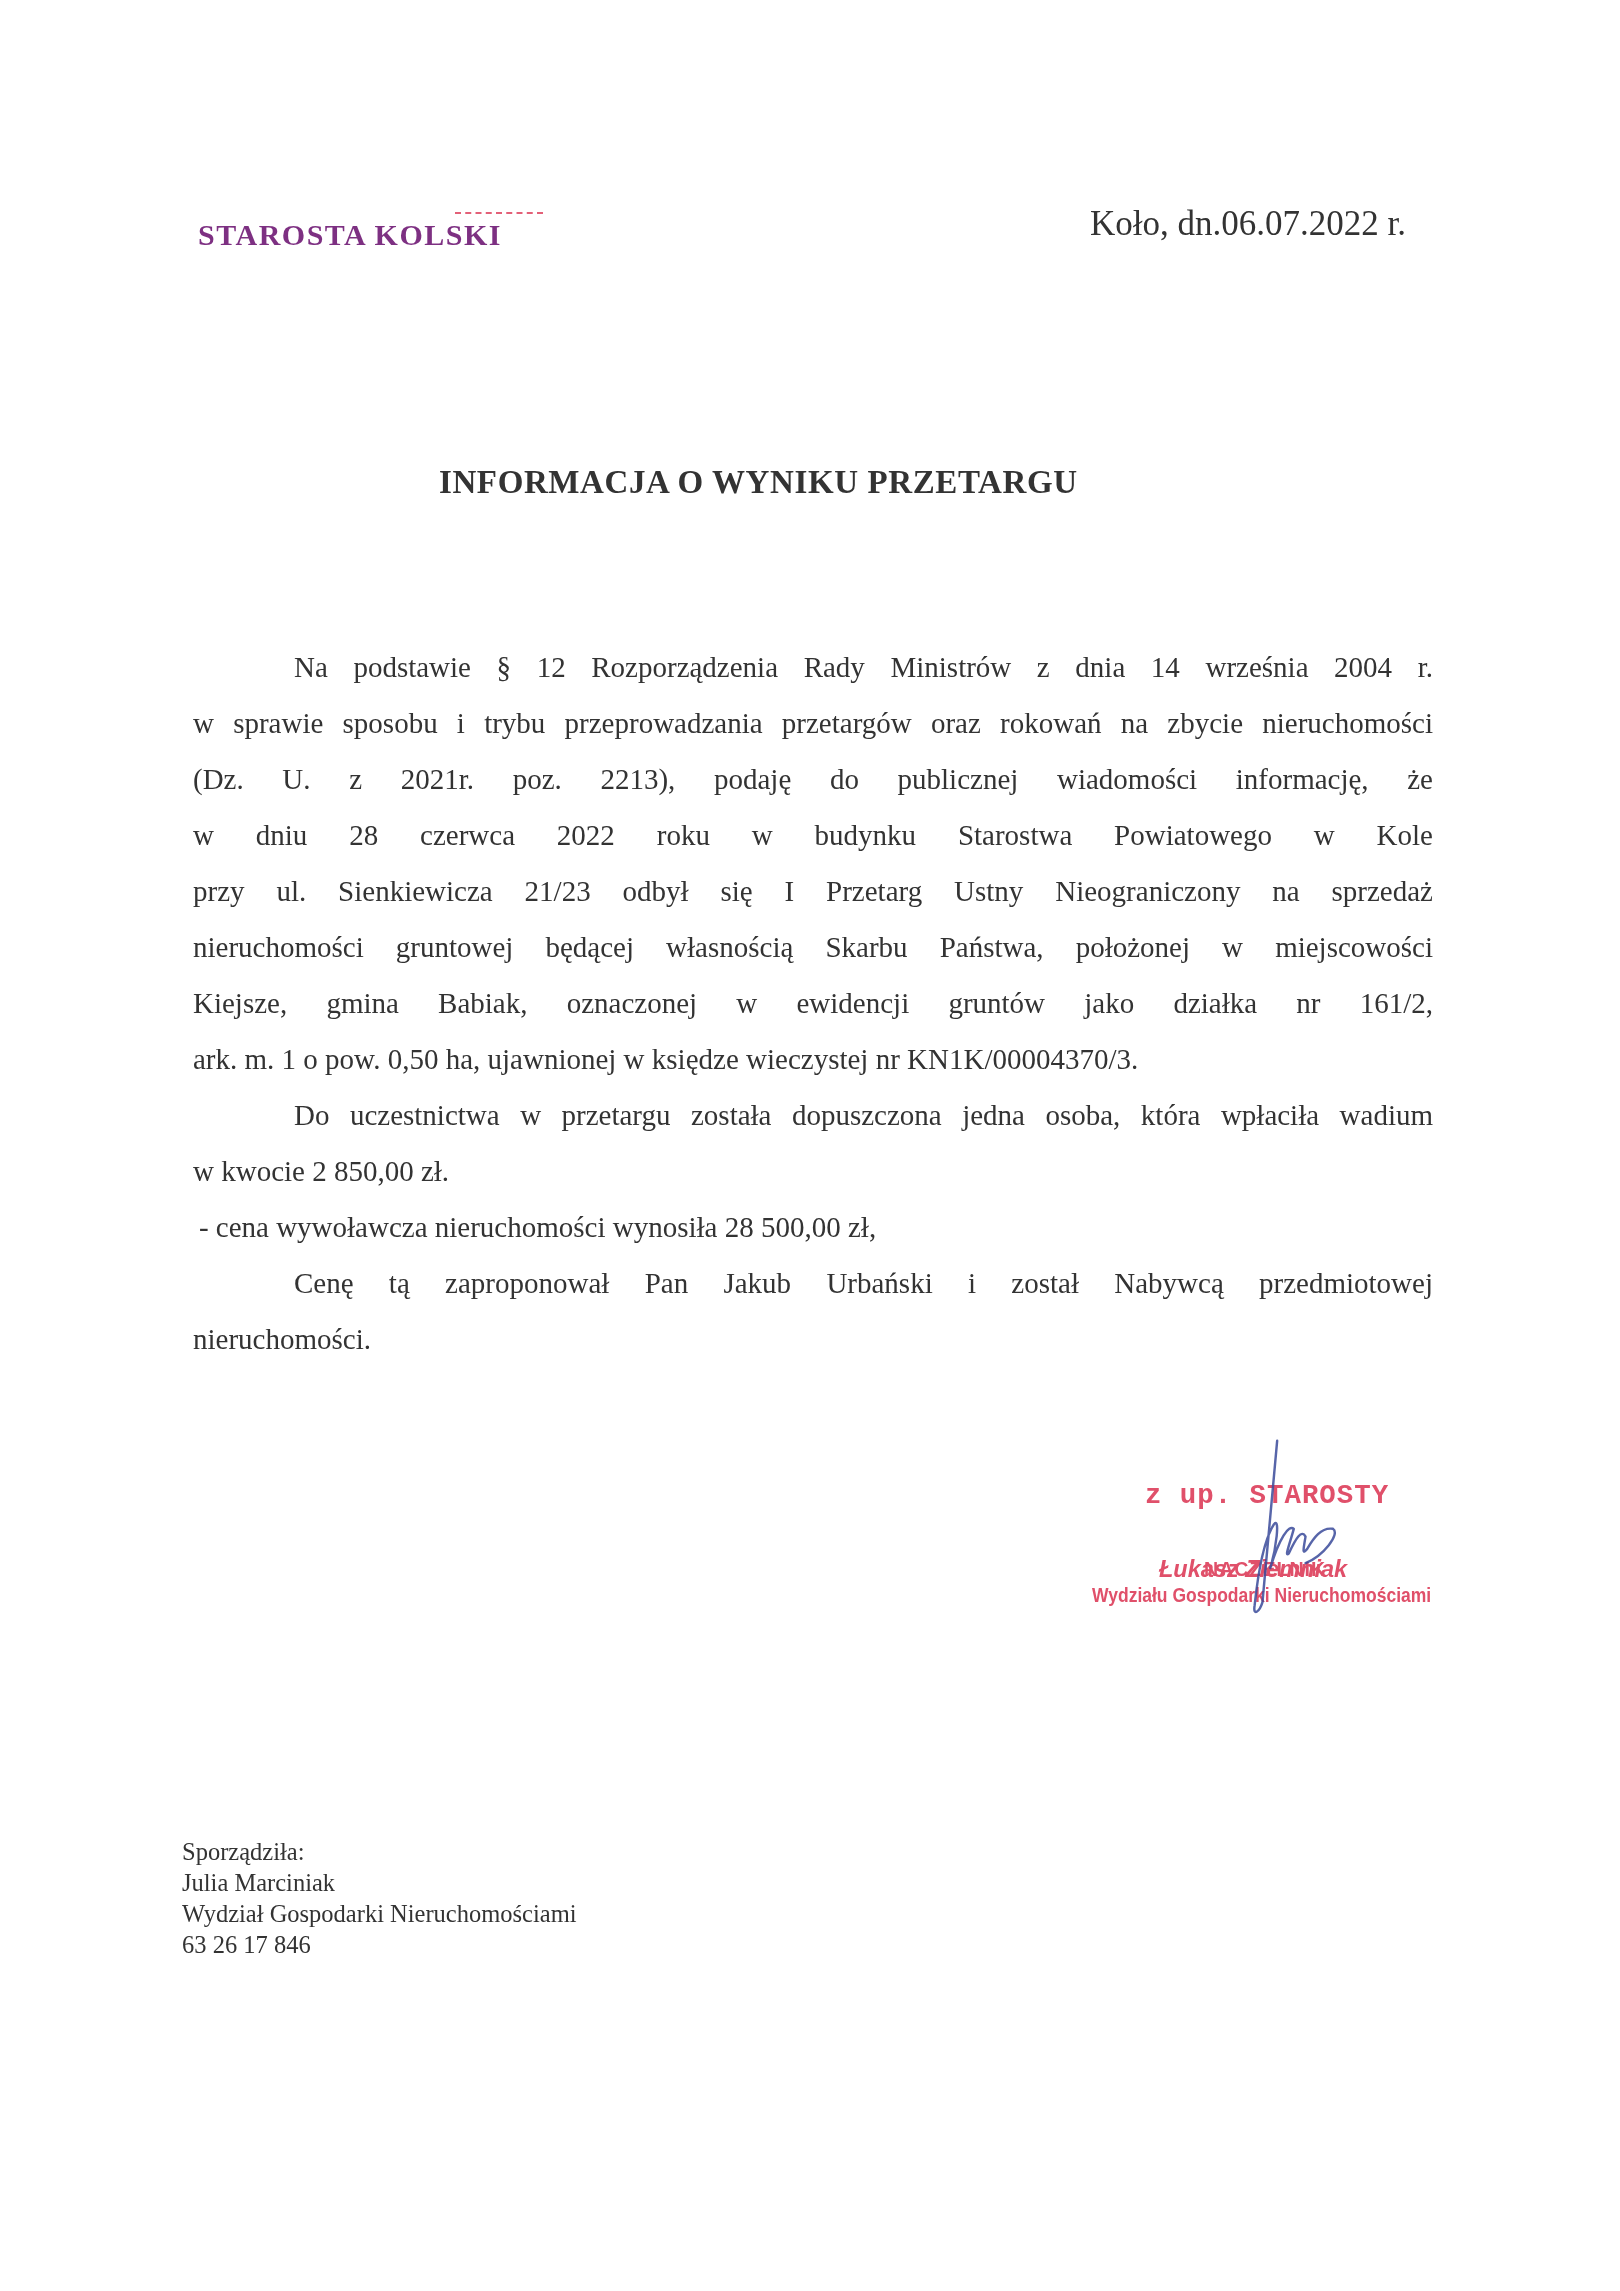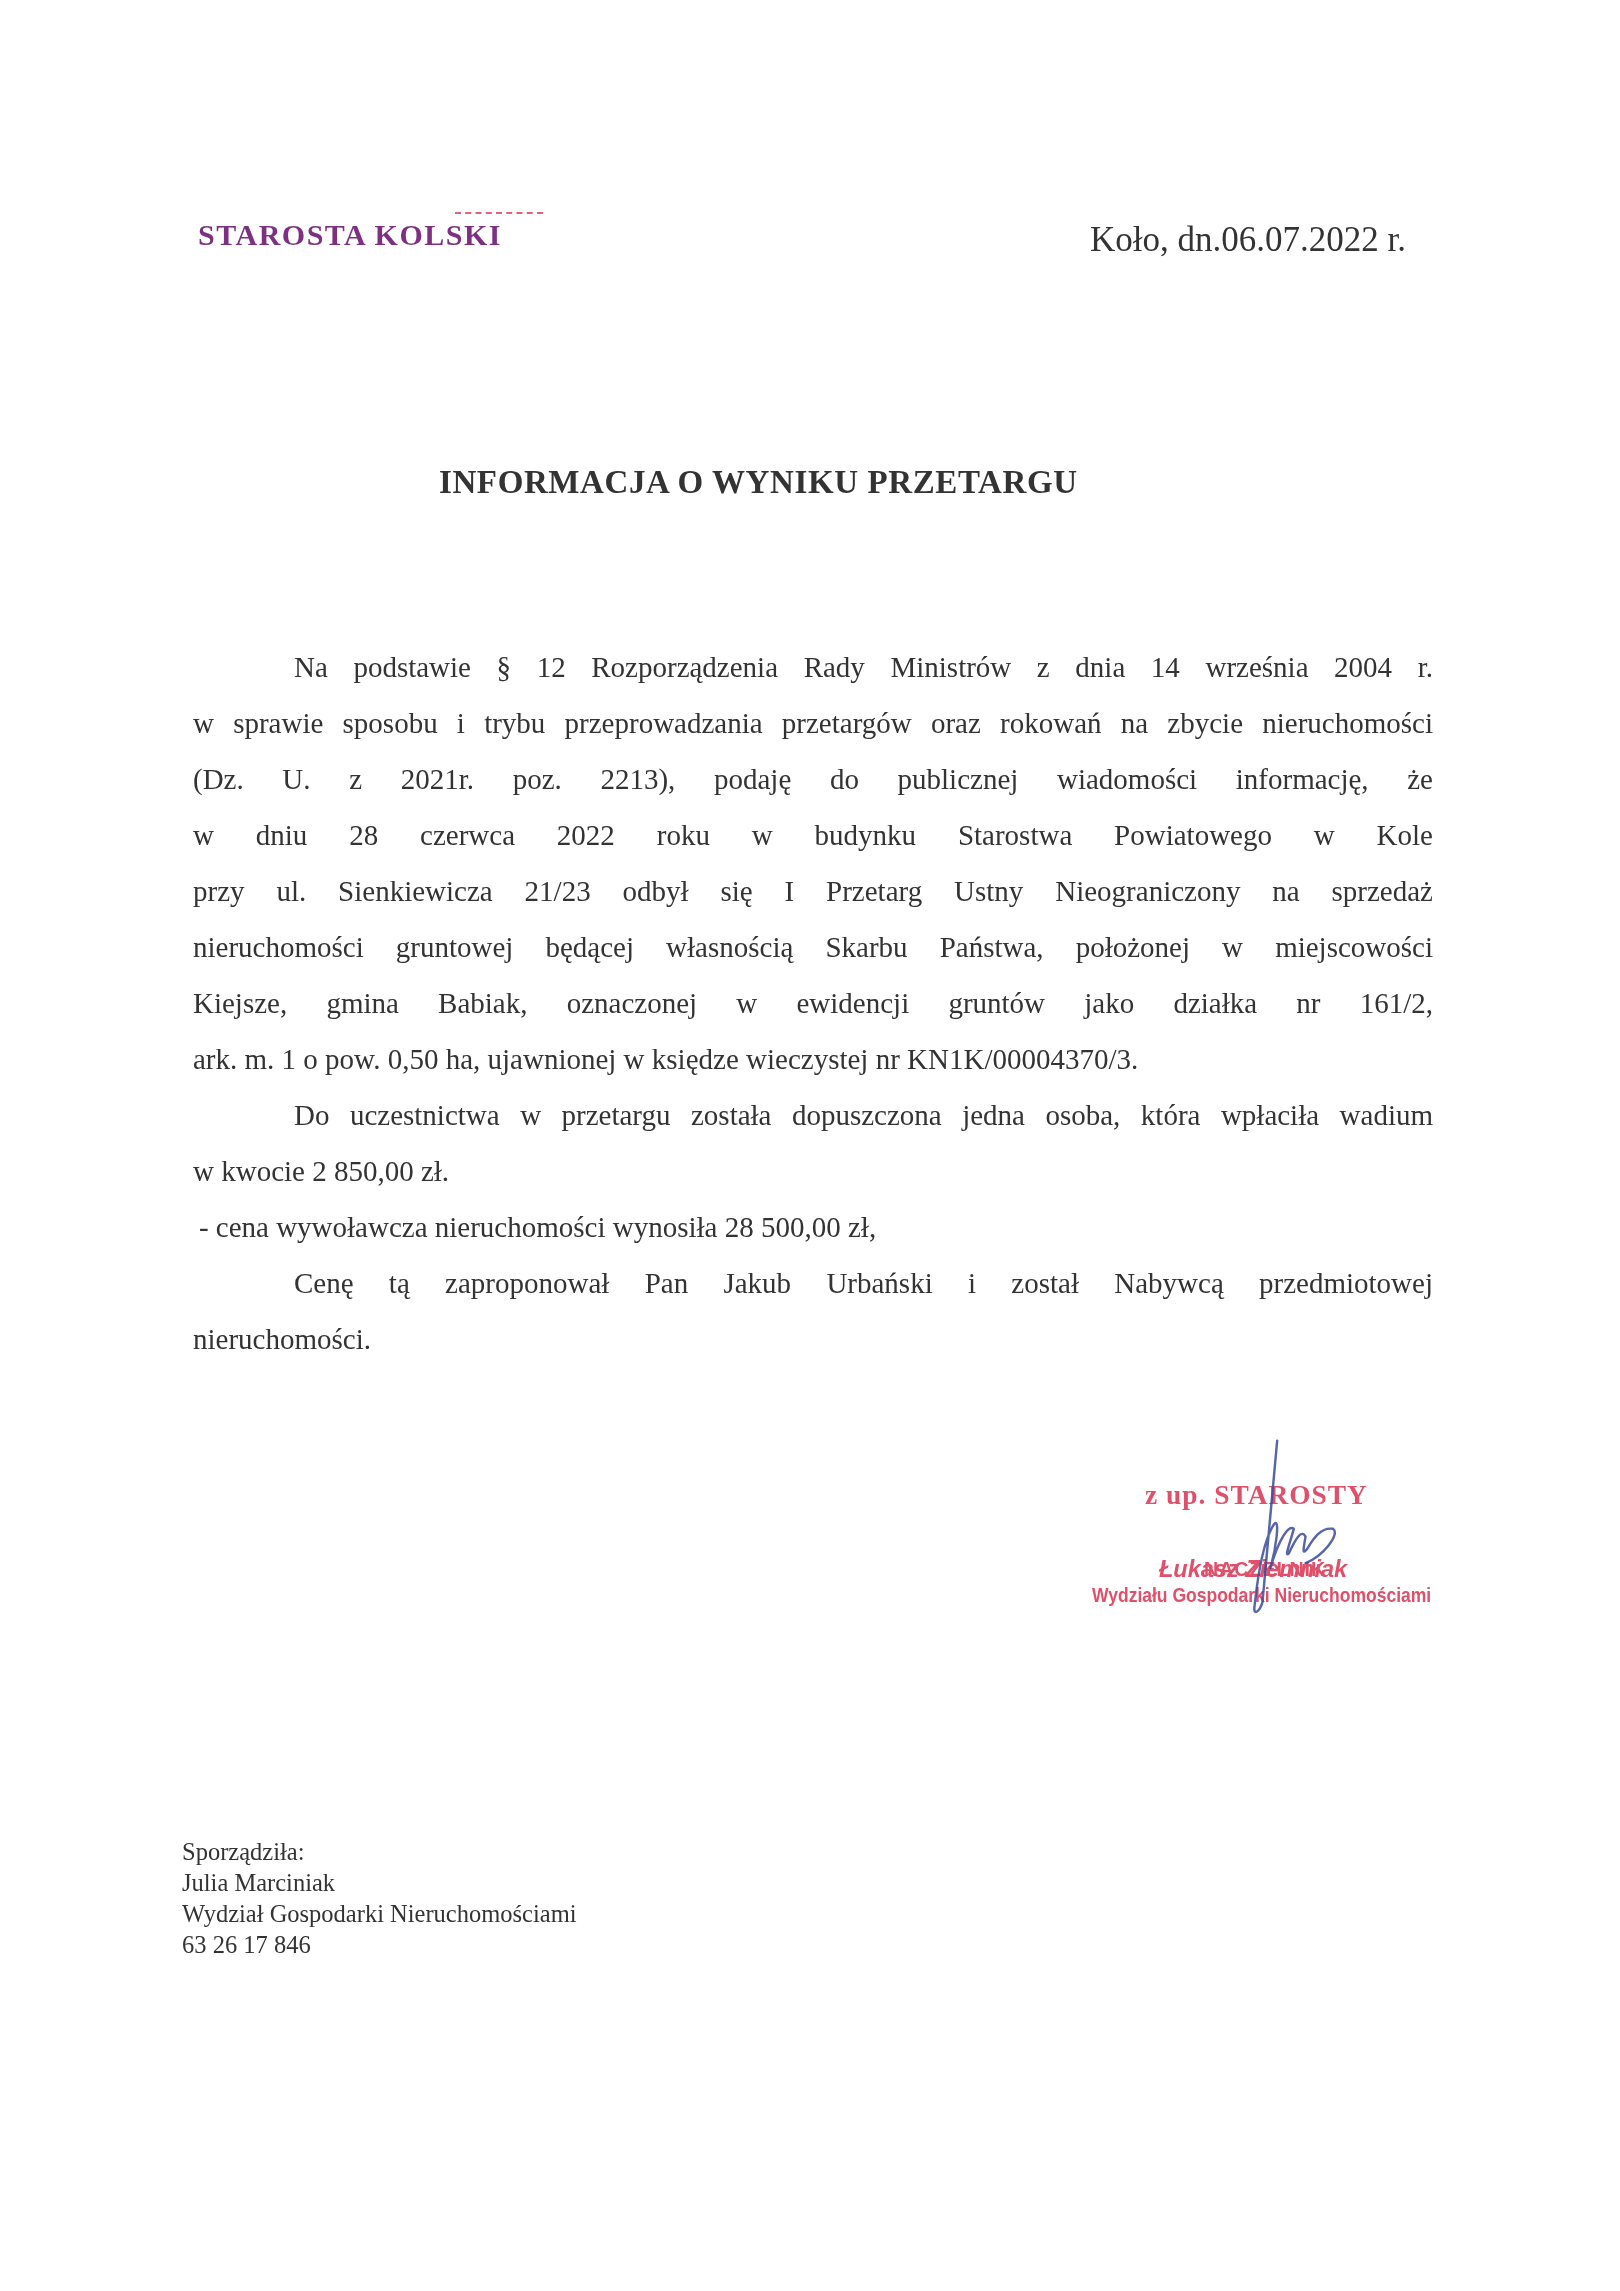--- a/index.html
+++ b/index.html
@@ -3,29 +3,29 @@
 <meta charset="utf-8">
 <style>
   html, body { margin: 0; padding: 0; background: #ffffff; }
   body { width: 1620px; height: 2292px; position: relative; overflow: hidden;
          font-family: "Liberation Serif", "DejaVu Serif", serif; color: #2a2a2a; }
   .abs { position: absolute; }
   .stamp-office { left: 198px; top: 218px; font-family: "Liberation Serif", serif; font-weight: bold;
                   color: #701a75; font-size: 30px; letter-spacing: 1.5px; opacity: 0.9; }
   .stamp-office .dash { position:absolute; left: 257px; top: -5.9px; width: 88px; height: 2.9px;
                         border-top: 2px dashed #e0506a; }
-  .date { left: 1090px; top: 204px; font-size: 35px; color: #333; margin-top: 16px; }
+  .date { left: 1090px; top: 204px; font-size: 35px; color: #333; }
   .title { left: 439px; top: 464px; font-size: 33px; font-weight: bold; letter-spacing: 0.6px; color: #333; }
   .body-text { left: 193px; top: 639px; width: 1240px; font-size: 29px; line-height: 56px; color: #333; }
   .line { display: block; white-space: nowrap; text-align: justify; text-align-last: justify; height: 56px; }
   .line.nojust { text-align-last: left; }
   .indent { padding-left: 101px; }
   .small-indent { padding-left: 5.9px; }
   .sig-block { left: 1088px; top: 1470px; width: 392px; height: 167px; }
-  .sig-upr { position:absolute; left: 57px; top: 9.8px; font-family: Liberation Serif, serif; font-weight: bold;
+  .sig-upr { position:absolute; left: 57px; top: 9.8px; font-family: Liberation Mono, monospace; font-weight: bold;
              color: #e0506a; font-size: 27.4px; letter-spacing: 1px; white-space: nowrap; }
   .sig-name { position:absolute; left: 71px; top: 54px; font-family: "Liberation Sans", sans-serif; font-style: italic; font-weight: bold;
               color: #e0506a; font-size: 23.5px; white-space: nowrap; margin-top: 32px; }
   .sig-role { position:absolute; left: 116px; top: 88px; font-family: "Liberation Sans", sans-serif; font-weight: bold;
               color: #e0506a; font-size: 19.6px; letter-spacing: 1px; white-space: nowrap; }
   .sig-dept { position:absolute; left: 3.9px; top: 113px; font-family: "Liberation Sans", sans-serif; font-weight: bold;
               color: #e0506a; font-size: 20.6px; white-space: nowrap; transform: scaleX(0.85); transform-origin: left; }
   .sig-svg { position:absolute; left: 0; top: -39px; }
   .prepared { left: 182px; top: 1836px; font-size: 24.5px; line-height: 31px; color: #333; }
   .prepared div { white-space: nowrap; }

